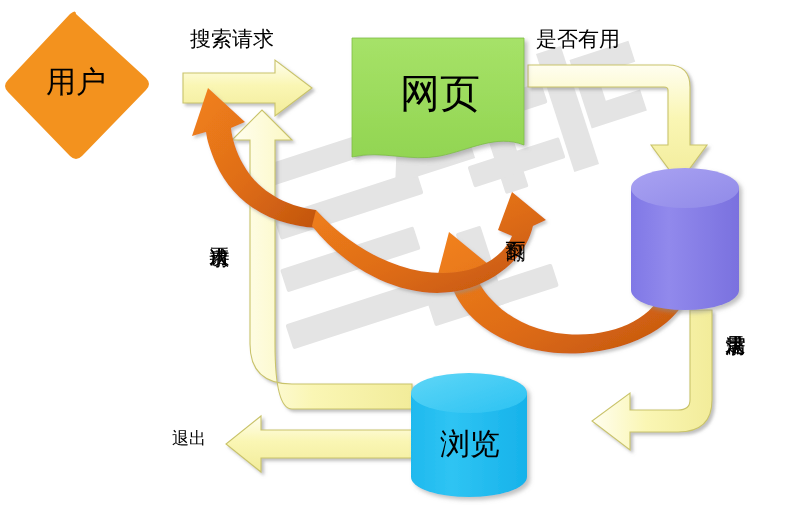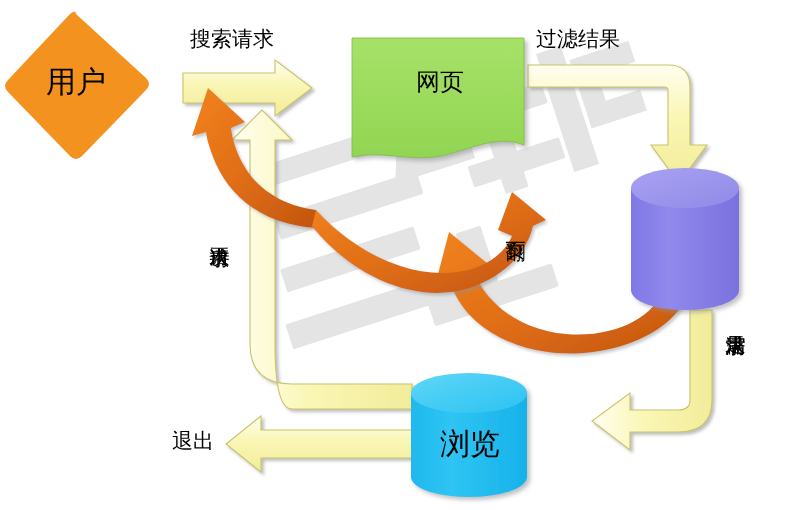--- a/index.html
+++ b/index.html
@@ -227,30 +227,30 @@
     </g>
 
     <g filter="url(#nodeShadow)">
       <path d="M411 393 L411 477 A 58 20 0 0 0 527 477 L527 393 Z" fill="url(#bluGrad)"></path>
       <ellipse cx="469" cy="393" rx="58" ry="20" fill="url(#bluTop)"></ellipse>
     </g>
   </svg>
 
   <div class="nodetext" style="left:18px;top:62px;width:116px;font-size:30px;font-family:Liberation Serif, serif;">用户</div>
 
-  <div class="nodetext" style="left:372px;top:66px;width:136px;font-size:24px;">网页</div>
+  <div class="nodetext" style="left:372px;top:66px;width:136px;font-size:40px;">网页</div>
 
 
   <div class="nodetext" style="left:409px;top:424px;width:122px;font-size:30px;">浏览</div>
 
   <div class="lbl" style="left:190px;top:28px;font-size:21px;">搜索请求</div>
 
-  <div class="lbl" style="left:536px;top:28px;font-size:21px;">过滤结果</div>
+  <div class="lbl" style="left:536px;top:28px;font-size:21px;">是否有用</div>
 
   <div class="lbl vlbl" style="left:210px;top:232px;font-size:20px;">再次请求</div>
 
   <div class="lbl vlbl" style="left:506px;top:226px;font-size:20px;">翻页</div>
 
   <div class="lbl vlbl" style="left:726px;top:320px;font-size:20px;">满足需求</div>
 
-  <div class="lbl" style="left:172px;top:430px;font-size:21px;">退出</div>
+  <div class="lbl" style="left:172px;top:430px;font-size:17px;">退出</div>
 
 </div>
 
 </body></html>

